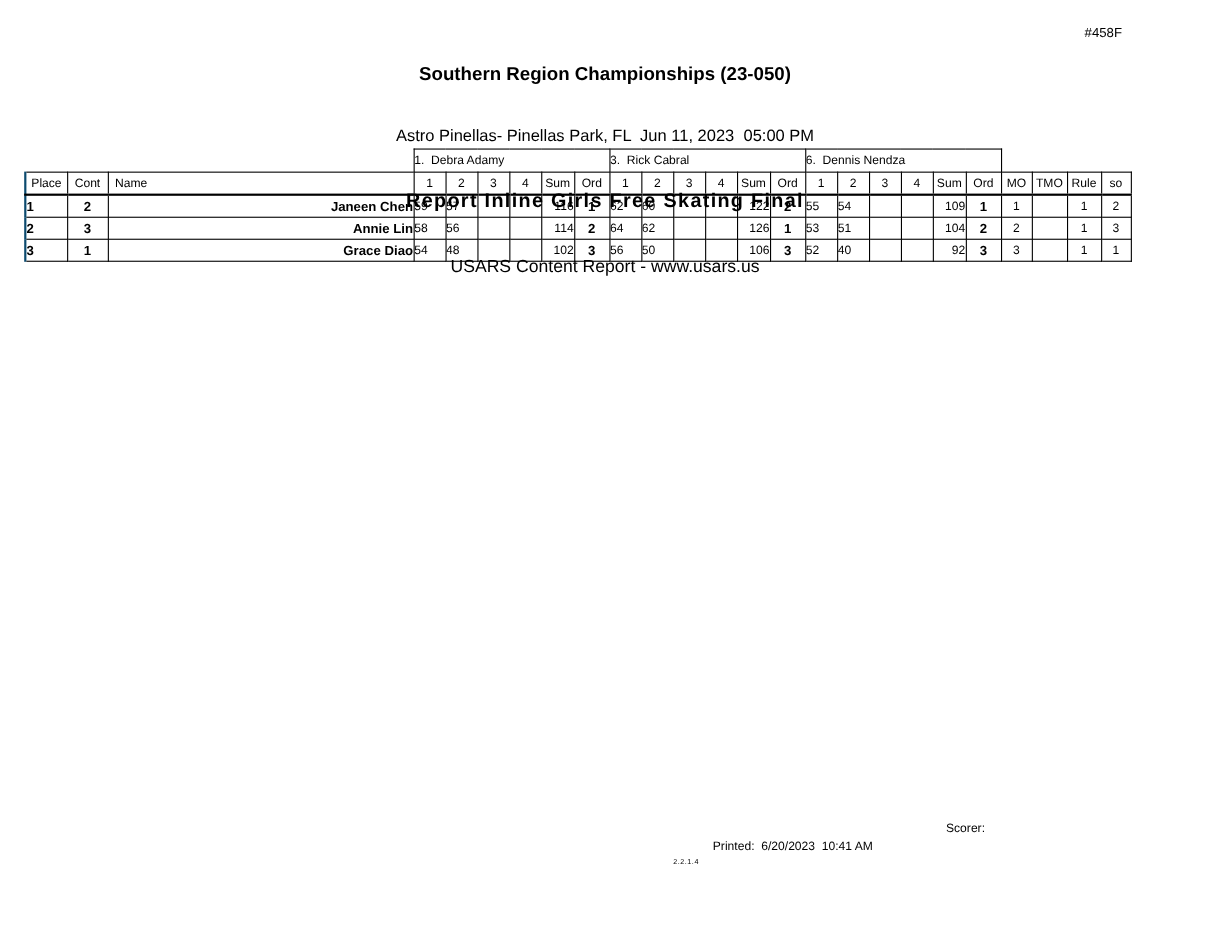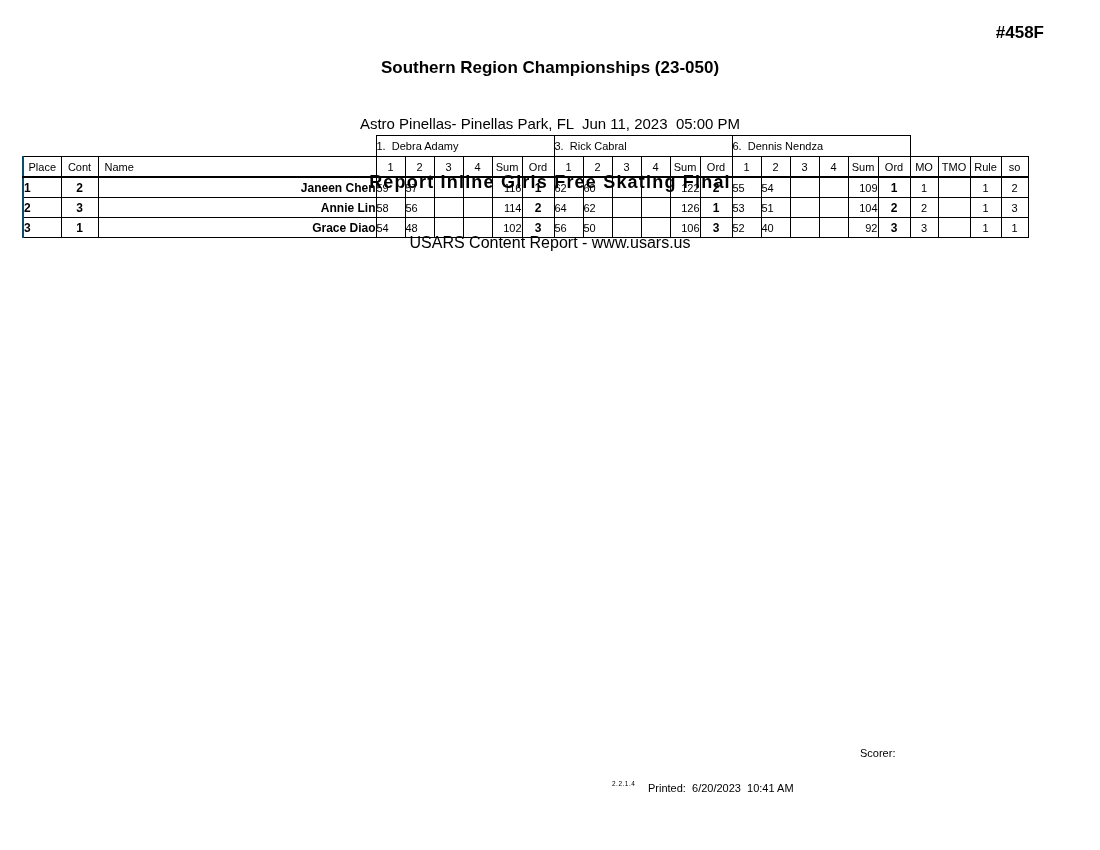--- a/index.html
+++ b/index.html
@@ -5,21 +5,21 @@
   html,body{margin:0;padding:0;background:#fff;}
   .page{
     position:relative;width:1100px;height:850px;background:#ffffff;
     font-family:"Liberation Sans",sans-serif;color:#000;overflow:hidden;
   }
 
   
   .req-block{position:absolute;left:22px;top:19px;font-size:11.5px;line-height:16px;white-space:pre;}
 
   
-  .ref-number{position:absolute;top:23px;right:56px;font-size:17px;font-weight:bold;}
+  .ref-number{position:absolute;top:23px;right:80px;font-size:12px;font-weight:normal;}
 
   
   .title-block{position:absolute;left:0;top:21px;width:100%;text-align:center;white-space:pre;}
   .t1{font-size:17px;font-weight:bold;line-height:21px;}
   .t2{font-size:15px;line-height:20px;}
   .t3{font-size:18px;font-weight:bold;letter-spacing:1.2px;line-height:25px;}
   .t4{font-size:16px;line-height:23px;}
 
   
   table.results{
@@ -41,21 +41,21 @@
   tr.hdr td.ord{font-weight:normal;font-size:11px;}
   td.place-v{text-align:left;padding-left:6px;font-weight:bold;font-size:12px;}
   td.cont-v{text-align:center;font-weight:bold;font-size:12px;}
   td.name-v{text-align:right;padding-left:6px;font-weight:bold;font-size:12px;}
   td.sc{text-align:left;padding-left:4px;}
   td.sum{text-align:right;padding-right:3px;margin-top:39px;}
   td.ctr{text-align:center;}
 
   
   .footer-version{position:absolute;left:612px;top:780px;font-size:6.5px;letter-spacing:.5px;}
-  .footer-printed{position:absolute;left:648px;top:782px;font-size:11px;white-space:pre;}
+  .footer-printed{position:absolute;left:648px;top:764px;font-size:11px;white-space:pre;}
   .footer-scorer{position:absolute;left:860px;top:747px;font-size:11px;}
 </style>
 </head>
 <body>
 
 <div class="page">
 
 
   <div class="ref-number">#458F</div>
 

